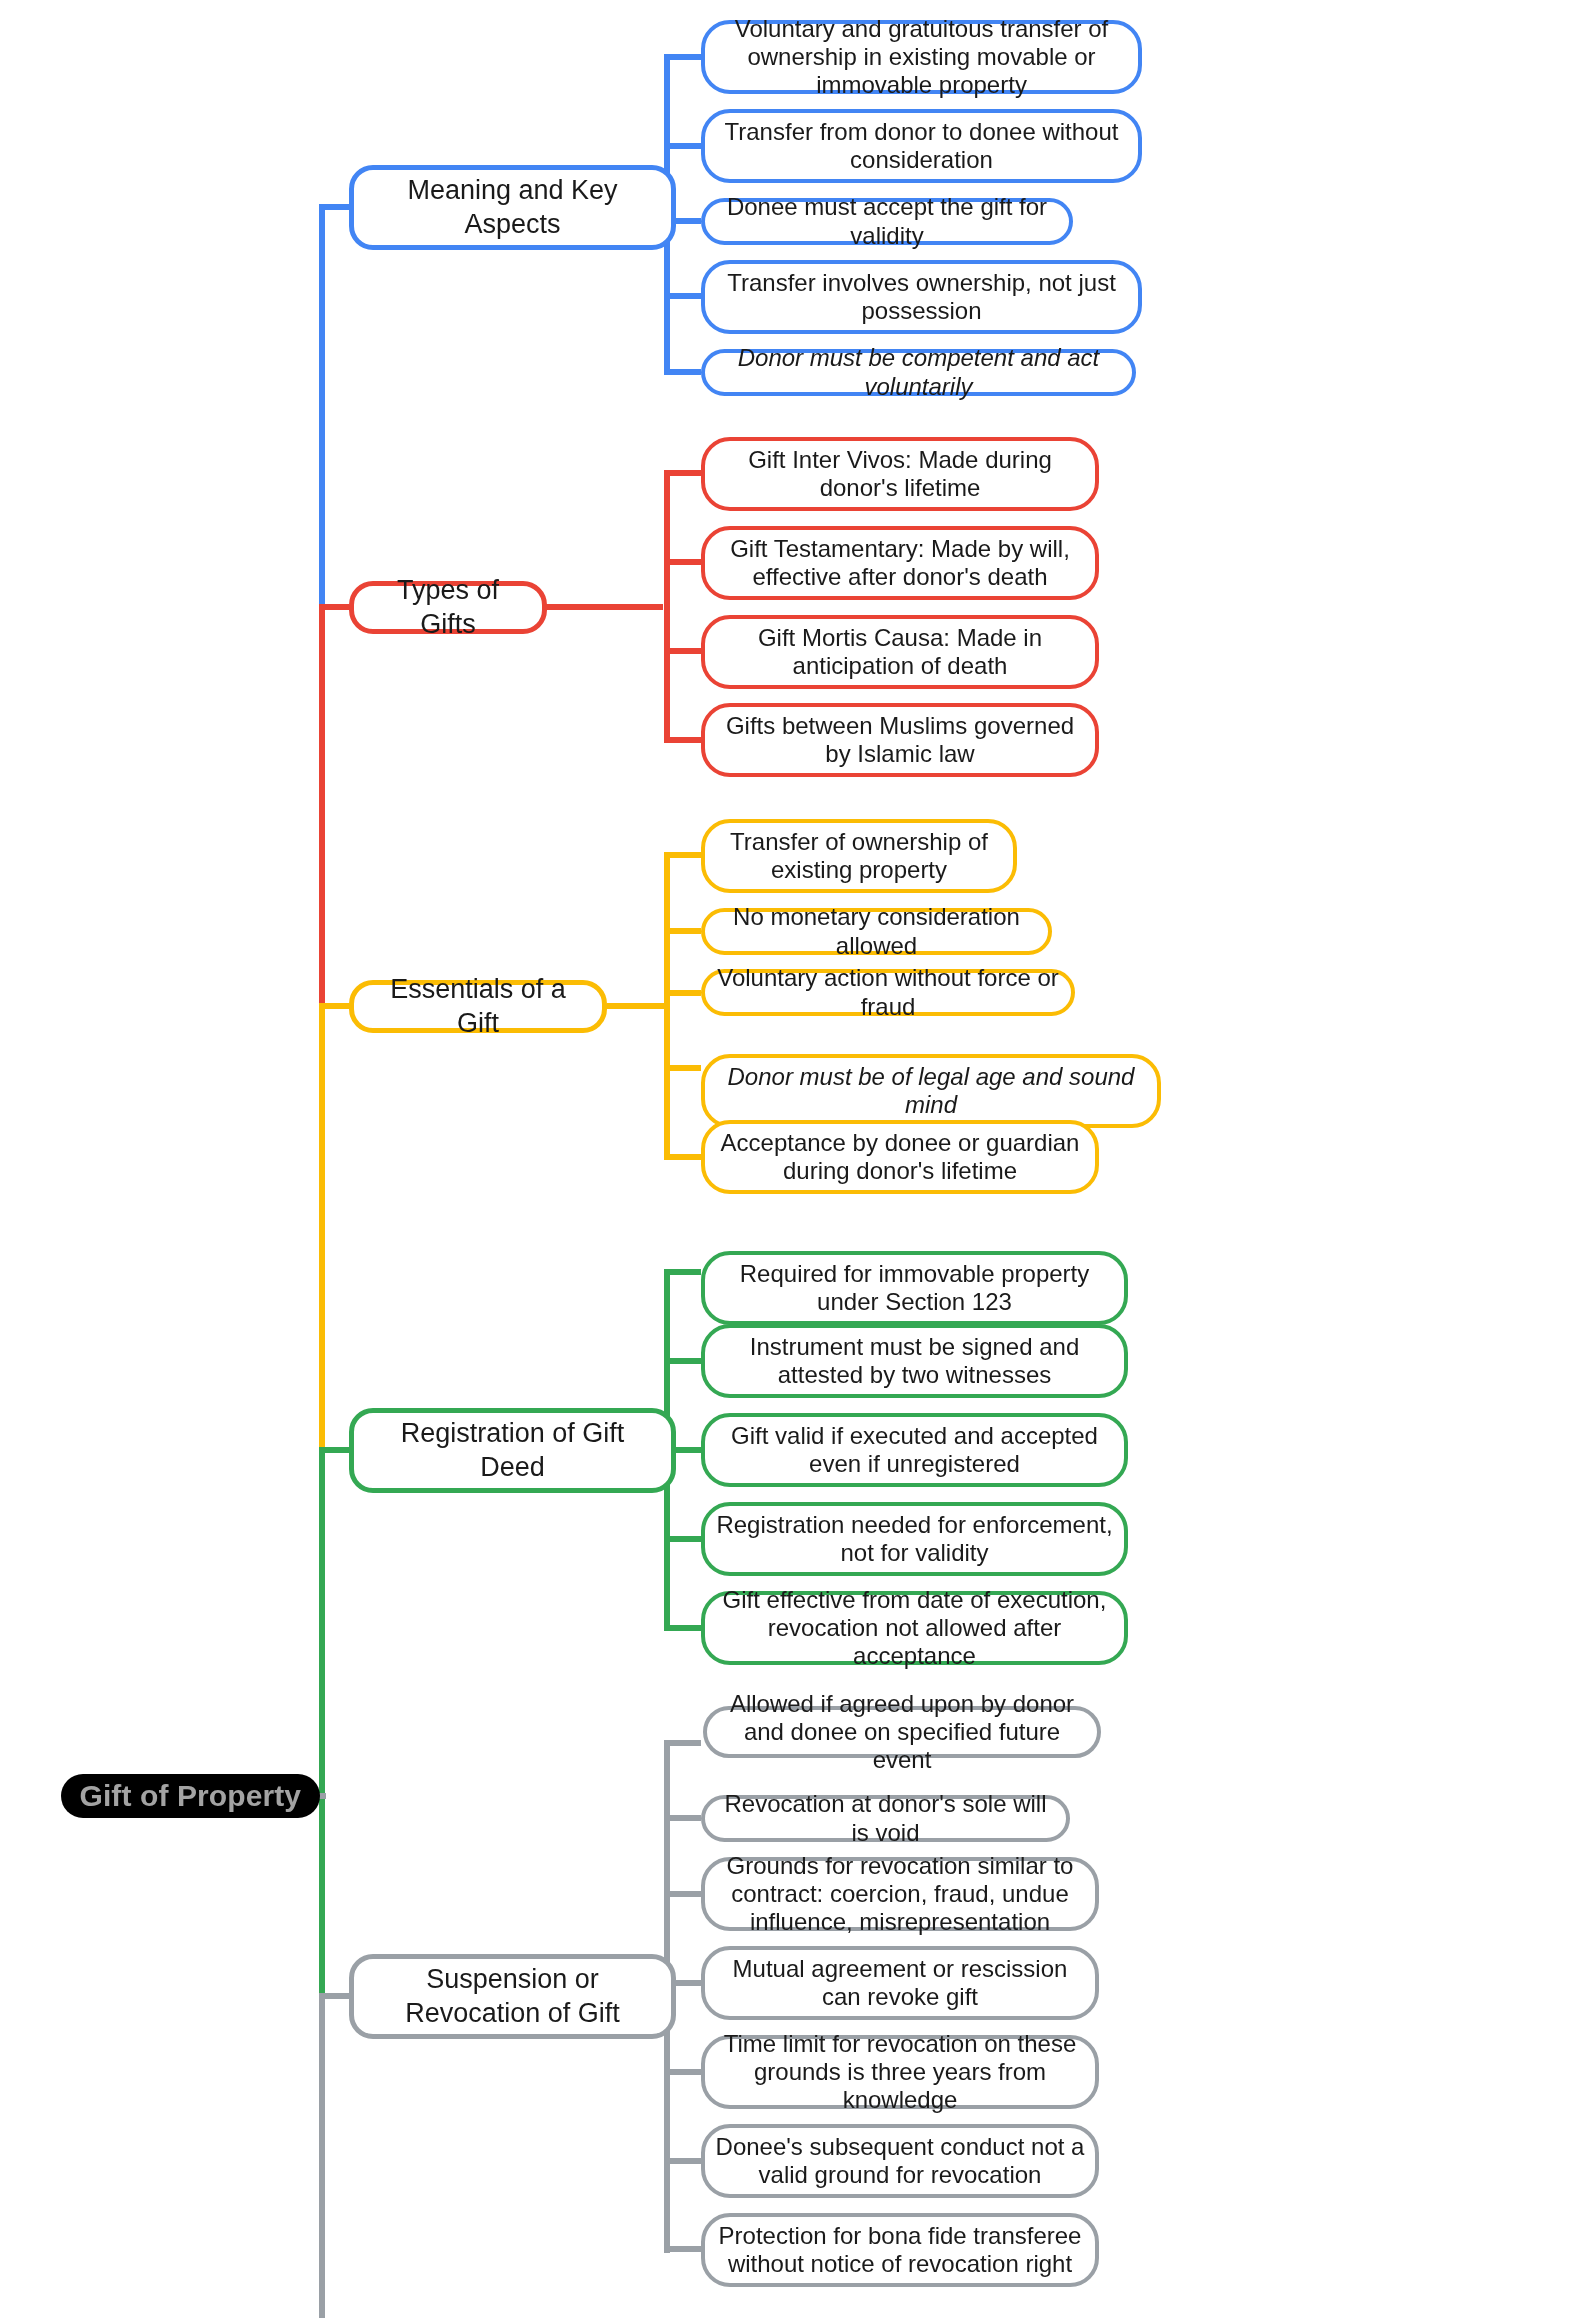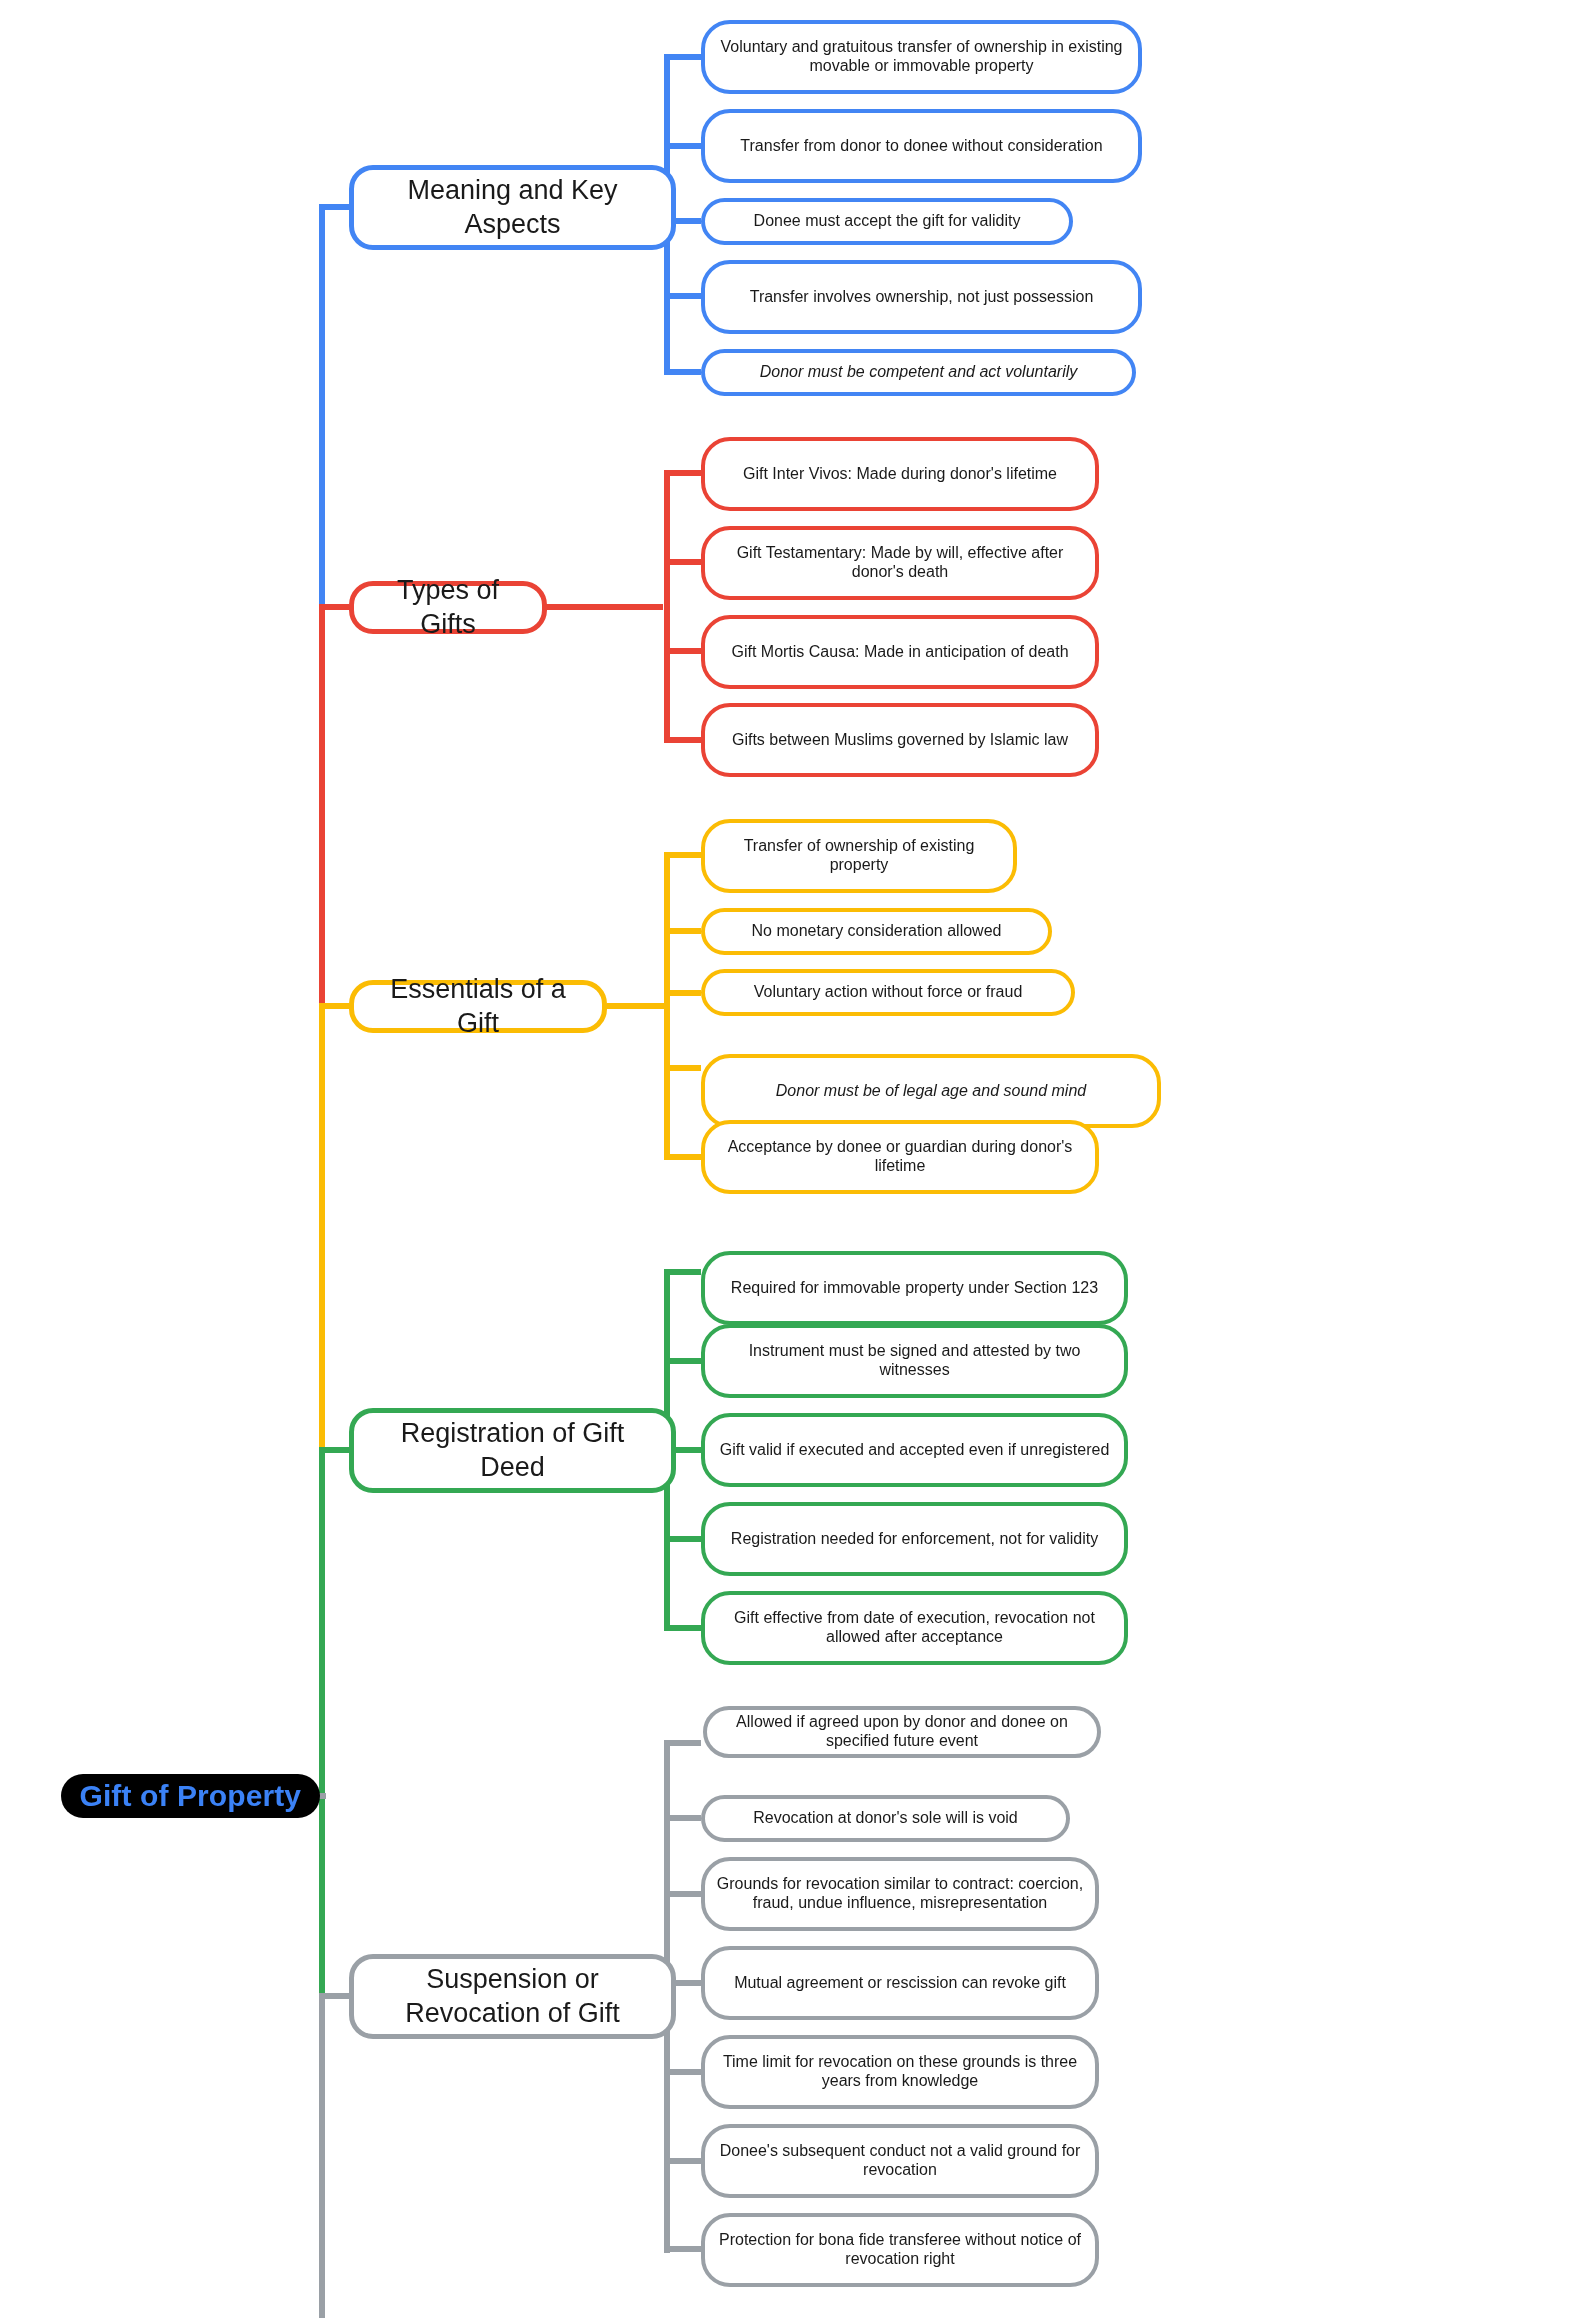--- a/index.html
+++ b/index.html
@@ -25,40 +25,40 @@
     display: flex;
     align-items: center;
     justify-content: center;
     text-align: center;
     color: #1a1a1a;
     line-height: 1.18;
     z-index: 5;
   }
   .root {
     background: #000000;
-    color: #3b82f6;
+    color: #a3a3a3;
     border: none;
     border-radius: 28.4px;
     font-size: 30px;
     font-weight: bold;
     letter-spacing: 0.1px;
     padding: 0 18.5px;
     z-index: 8;
   }
   .l1 {
     border-width: 5px;
     border-radius: 24px;
     font-size: 27px;
     padding: 4.3px 14.2px;
     line-height: 1.25;
   }
   .l2 {
     border-width: 4.3px;
     border-radius: 29px;
-    font-size: 16px;
+    font-size: 24px;
     padding: 2.8px 10px;
   }
 
   
   .conn { position: absolute; z-index: 1; }
   .vline { width: 6.4px; }
   .hline { height: 6.4px; }
 
   
   #logo {

